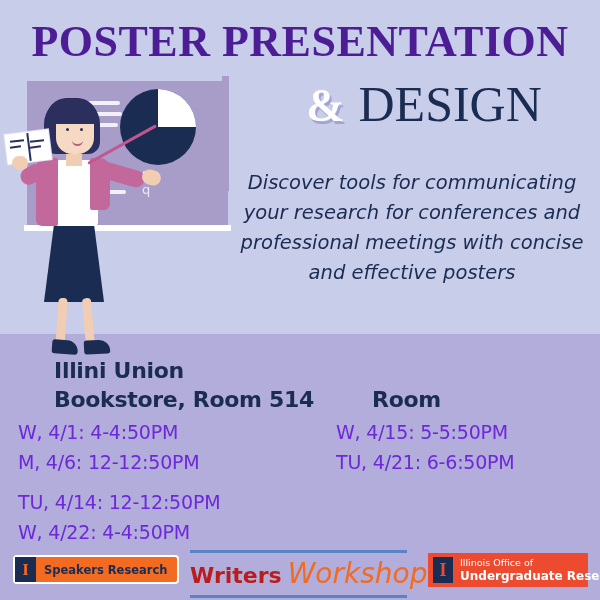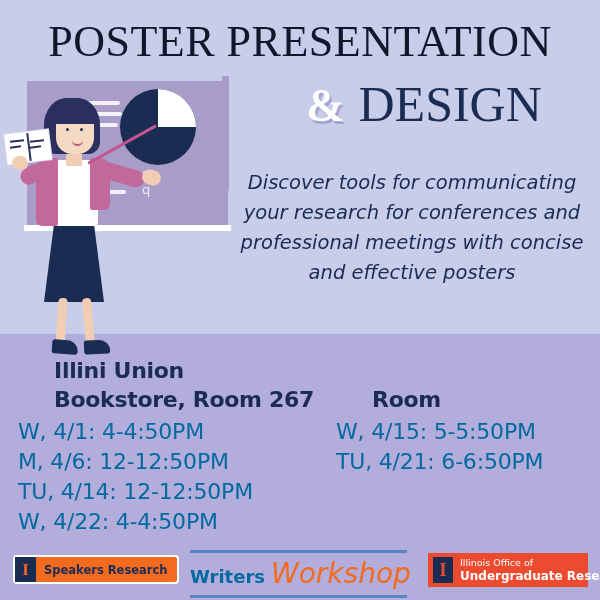--- a/index.html
+++ b/index.html
@@ -33,22 +33,22 @@
   
   .title-line1 {
     position: absolute;
     left: 0; top: 18px;
     width: 600px;
     text-align: center;
     font-family: "Liberation Serif", "DejaVu Serif", serif;
     font-size: 44px;
     line-height: 48px;
     letter-spacing: 0.5px;
-    color: #0f172a;
-    font-weight: 400;
+    color: #4c1d95;
+    font-weight: 700;
     white-space: nowrap;
   }
   .title-line2 {
     position: absolute;
     left: 244px; top: 76px;
     width: 360px;
     text-align: center;
     font-family: "Liberation Serif", "DejaVu Serif", serif;
     font-size: 50px;
     line-height: 56px;
@@ -309,23 +309,23 @@
     font-weight: 700;
     font-size: 22px;
     line-height: 29px;
     color: #1b2c52;
     letter-spacing: -0.3px;
     margin-left: 36px;
   }
   .times {
     margin-top: 3px;
     font-family: "DejaVu Sans", sans-serif;
-    font-size: 22px;
+    font-size: 19px;
     line-height: 30px;
-    color: #0369a1;
+    color: #6d28d9;
     letter-spacing: -0.2px;
   }
 
   
   .footer {
     position: absolute;
     left: 0; top: 545px;
     width: 600px; height: 55px;
   }
   .logo-speakers {
@@ -368,22 +368,22 @@
     left: 190px; top: 5px;
     width: 217px;
     border-top: 3px solid #5b84c4;
     border-bottom: 3px solid #5b84c4;
     padding: 4px 0 5px 0;
     text-align: center;
   }
   .lw-a {
     font-family: "DejaVu Sans", sans-serif;
     font-weight: 700;
-    font-size: 18px;
-    color: #0369a1;
+    font-size: 22px;
+    color: #b91c1c;
   }
   .lw-b {
     font-family: "DejaVu Sans", sans-serif;
     font-style: italic;
     font-size: 28px;
     color: #f36a21;
     margin-left: 6px;
   }
 
   .logo-our {
@@ -477,24 +477,24 @@
     <div class="p-paper-line ppl1"></div>
     <div class="p-paper-line ppl2"></div>
     <div class="p-paper-line ppl3"></div>
     <div class="p-paper-line ppl4"></div>
     <div class="p-paper-line ppl5"></div>
     <div class="p-hand-l"></div>
   </div>
 
   <div class="sched-col col-left">
     <div class="venue">Illini Union</div>
-    <div class="venue">Bookstore, Room 267</div>
+    <div class="venue">Bookstore, Room 514</div>
     <div class="times">W, 4/1: 4-4:50PM</div>
     <div class="times" style="margin-top:0">M, 4/6: 12-12:50PM</div>
-    <div class="times" style="margin-top:0">TU, 4/14: 12-12:50PM</div>
+    <div class="times" style="margin-top:10px">TU, 4/14: 12-12:50PM</div>
     <div class="times" style="margin-top:0">W, 4/22: 4-4:50PM</div>
   </div>
 
   <div class="sched-col col-right">
     <div class="venue">Room</div>
     <div class="times">W, 4/15: 5-5:50PM</div>
     <div class="times" style="margin-top:0">TU, 4/21: 6-6:50PM</div>
   </div>
 
   <div class="footer">

